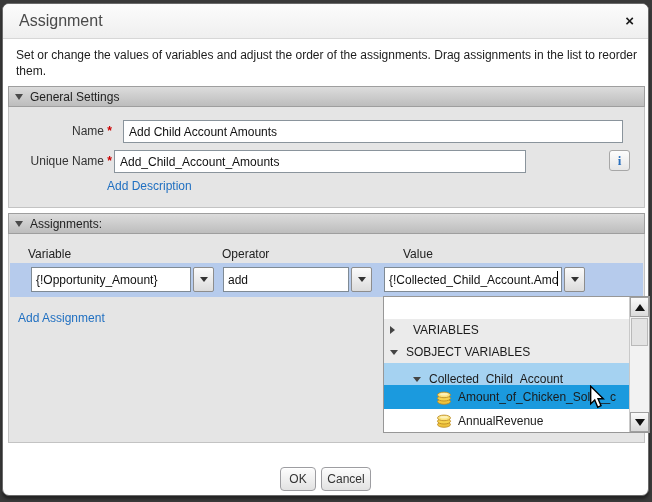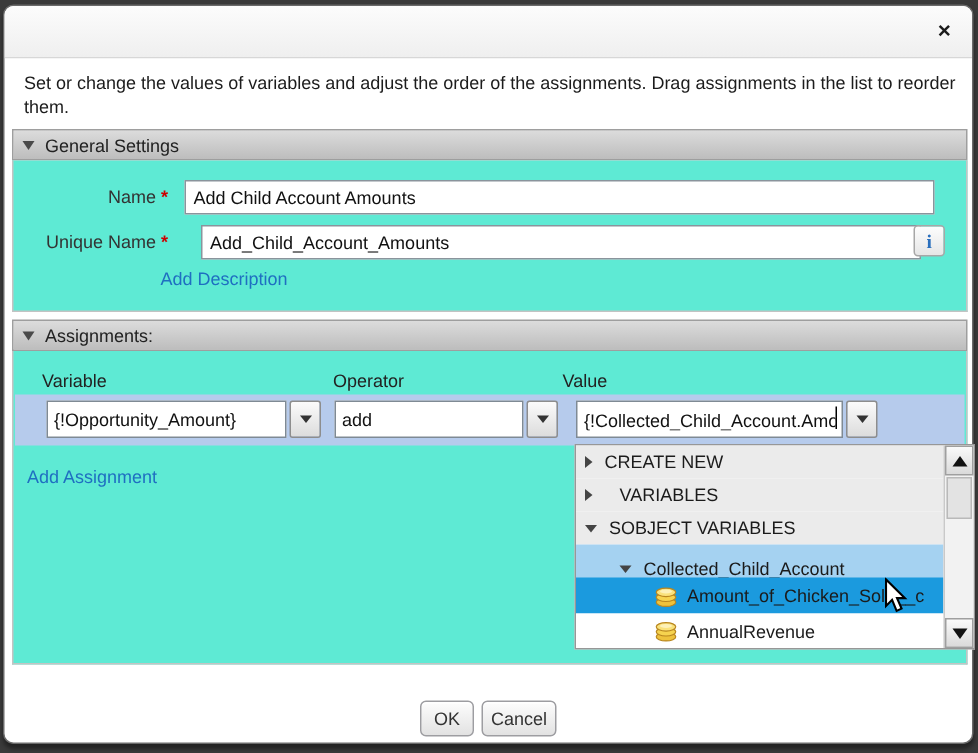--- a/index.html
+++ b/index.html
@@ -20,52 +20,52 @@
 
   
   .desc { position:absolute; left:13px; top:43px; width:622px; font-size:12px;
     line-height:16px; color:#1c1c1c; }
 
   
   .sec-header { position:absolute; left:5px; width:637px; height:21px;
     background:linear-gradient(#dcdcdc,#bdbdbd); border:1px solid #9e9e9e;
     display:flex; align-items:center; font-size:12px; color:#222; }
   .sec-header .tri-down { margin:0 7px 0 6px; }
-  .sec-body { position:absolute; left:5px; width:637px; background:#5eead4;
+  .sec-body { position:absolute; left:5px; width:637px; background:#e5e5e5;
     border:1px solid #c3c3c3; border-top:none; }
   #gs-header { top:82px; }
   #gs-body   { top:103px; height:101px; }
   #as-header { top:209px; }
   #as-body   { top:230px; height:209px; }
 
   .tri-down { width:0; height:0; border-top:6px solid #4a4a4a;
     border-left:4px solid transparent; border-right:4px solid transparent; }
   .tri-right { width:0; height:0; border-left:5px solid #444;
     border-top:4px solid transparent; border-bottom:4px solid transparent; }
 
   
   .fld-label { position:absolute; font-size:12px; color:#333; text-align:right; width:100px; }
   .req { color:#c00; font-size:12px; font-weight:bold; }
   .txt-input { position:absolute; height:23px; border:1px solid #8a949c; background:#fff;
     font-family:"Liberation Sans",sans-serif; font-size:12px; color:#111; padding:0 5px; }
   #name-label { left:3px; top:17px; }
   #name-input { left:114px; top:13px; width:500px; }
   #uniq-label { left:3px; top:47px; }
-  #uniq-input { left:125px; top:43px; width:480px; }
+  #uniq-input { left:105px; top:43px; width:412px; }
   .info-btn { position:absolute; left:600px; top:43px; width:21px; height:21px;
     background:linear-gradient(#fdfdfd,#e6e6e6); border:1px solid #a7a7a7;
     border-radius:3px; text-align:center; cursor:pointer;
     font-family:"Liberation Serif",serif; font-weight:bold; font-size:13px;
     color:#2a6fbd; line-height:19px; }
   a.link { font-size:12px; color:#1f6fc1; text-decoration:none; cursor:pointer; }
   #add-desc { position:absolute; left:98px; top:72px; }
 
   
   .col-label { position:absolute; top:13px; font-size:12px; color:#222; }
-  #col-variable { left:19px; } #col-operator { left:213px; } #col-value { left:366px; }
+  #col-variable { left:19px; } #col-operator { left:213px; } #col-value { left:394px; }
   .assign-row { position:absolute; left:1px; top:29px; width:633px; height:34px;
     background:#b6cbec; }
   .combo { position:absolute; top:4px; display:flex; align-items:stretch; }
   .combo-text { height:25px; border:1px solid #7f8a94; background:#fff; padding:0 4px;
     font-family:"Liberation Sans",sans-serif; font-size:12px; color:#111; position:relative; }
   .combo-btn { width:21px; height:25px; margin-left:2px;
     background:linear-gradient(#fbfbfb,#dcdcdc); border:1px solid #8d8d8d;
     border-radius:2px; display:flex; align-items:center; justify-content:center; cursor:pointer; }
   .combo-btn .tri { width:0; height:0; border-top:5px solid #333;
     border-left:4px solid transparent; border-right:4px solid transparent; }
@@ -111,20 +111,21 @@
   #cancel-btn { left:318px; width:50px; }
 
   .mouse-cursor { position:absolute; left:585px; top:381px; z-index:10; }
 </style>
 </head>
 <body>
 
 <div class="dialog">
 
   <div class="titlebar">
+    <div class="title">Assignment</div>
     <div class="close-x">×</div>
   </div>
 
   <div class="desc">Set or change the values of variables and adjust the order of the assignments. Drag assignments in the list to reorder them.</div>
 
   <div class="sec-header" id="gs-header">
     <span class="tri-down"></span>
     <span>General Settings</span>
   </div>
   <div class="sec-body" id="gs-body">
@@ -172,24 +173,20 @@
         <div class="combo-btn">
           <span class="tri"></span>
         </div>
       </div>
     </div>
 
     <a class="link" id="add-assign">Add Assignment</a>
   </div>
 
   <div class="dropdown">
-    <div class="dd-item lvl1" id="dd-0">
-      <span class="tri-right"></span>
-      <span>CREATE NEW</span>
-    </div>
     <div class="dd-item lvl1" id="dd-1">
       <span class="tri-right"></span>
       <span>VARIABLES</span>
     </div>
     <div class="dd-item lvl1" id="dd-2">
       <span class="tri-down" style="border-top-color:#444;border-top-width:5px;"></span>
       <span>SOBJECT VARIABLES</span>
     </div>
     <div class="dd-item" id="dd-3">
       <span class="tri-down" style="border-top-color:#444;border-top-width:5px;"></span>

